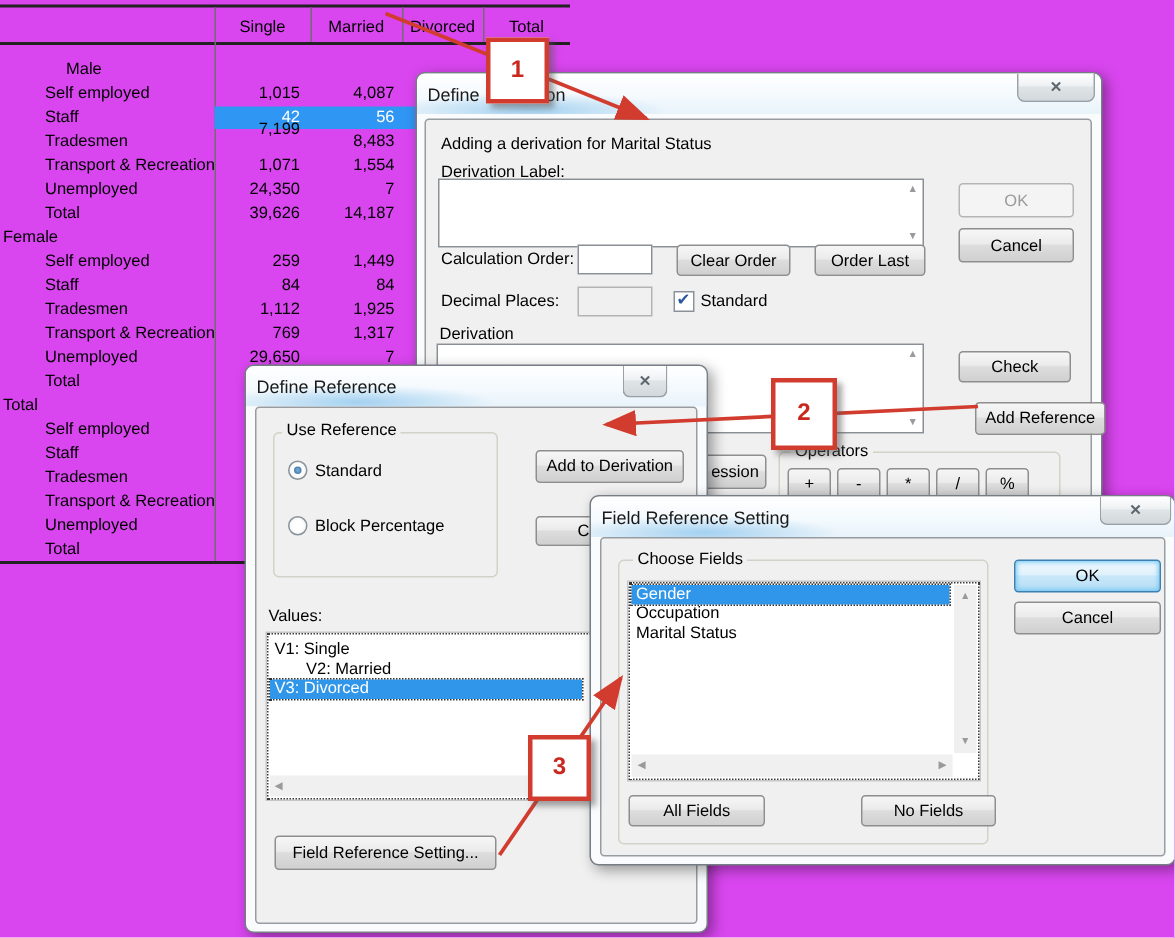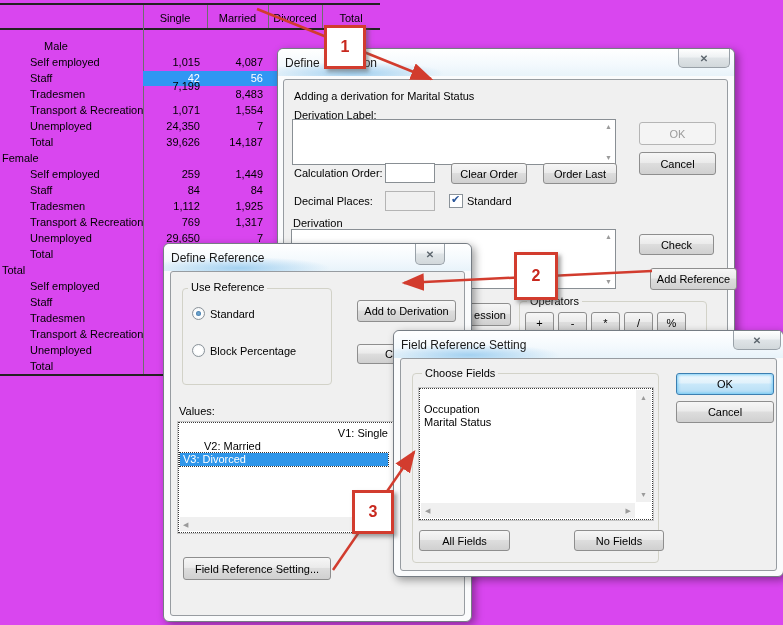--- a/index.html
+++ b/index.html
@@ -185,40 +185,41 @@
     <div class="radio on" style="left:28px;top:63px;"></div>
     <div class="lbl" style="left:46px;top:64px;">Standard</div>
     <div class="radio" style="left:28px;top:100px;"></div>
     <div class="lbl" style="left:46px;top:101px;">Block Percentage</div>
 
     <div class="btn" style="left:193px;top:56px;width:97px;height:20px;">Add to Derivation</div>
     <div class="btn" style="left:193px;top:100px;width:97px;height:20px;justify-content:flex-start;padding-left:27px;box-sizing:border-box;">C</div>
 
     <div class="lbl" style="left:15px;top:161px;">Values:</div>
     <div class="listbox" style="left:14px;top:178px;width:226px;height:109px;">
-      <div class="listitem" style="top:4px;width:205px;text-align:right;">V1: Single</div>
+      <div class="listitem" style="top:4px;width:205px;">V1: Single</div>
       <div class="listitem" style="top:17px;width:205px;margin-left:21px;">V2: Married</div>
       <div class="listitem selected" style="top:30px;width:205px;">V3: Divorced</div>
       <div class="scrollbar" style="left:1px;right:1px;bottom:1px;height:14px;">
         <span class="scrollarrow" style="left:3px;top:4px;">◀</span>
       </div>
     </div>
     <div class="btn" style="left:19px;top:313px;width:146px;height:21px;">Field Reference Setting...</div>
   </div>
 
   <div class="dlg" style="left:393px;top:330px;width:389px;height:245px;z-index:30;">
     <div class="titlebar"></div>
     <div class="dlgtitle">Field Reference Setting</div>
     <div class="closebtn" style="left:339px;width:46px;">✕</div>
     <div class="frame" style="left:6px;top:27px;width:375px;height:211px;"></div>
 
     <div class="groupbox" style="left:18px;top:42px;width:245px;height:188px;"></div>
     <div class="grouplabel" style="left:28px;top:36px;">Choose Fields</div>
 
     <div class="listbox" style="left:25px;top:57px;width:232px;height:130px;">
+      <div class="listitem selected" style="top:1px;width:209px;">Gender</div>
       <div class="listitem" style="top:14px;width:209px;">Occupation</div>
       <div class="listitem" style="top:27px;width:209px;">Marital Status</div>
       <div class="scrollbar" style="right:1px;top:1px;bottom:17px;width:15px;">
         <span class="scrollarrow" style="left:4px;top:4px;">▲</span>
         <span class="scrollarrow" style="left:4px;bottom:4px;">▼</span>
       </div>
       <div class="scrollbar" style="left:1px;right:17px;bottom:1px;height:15px;">
         <span class="scrollarrow" style="left:4px;top:4px;">◀</span>
         <span class="scrollarrow" style="right:4px;top:4px;">▶</span>
       </div>

